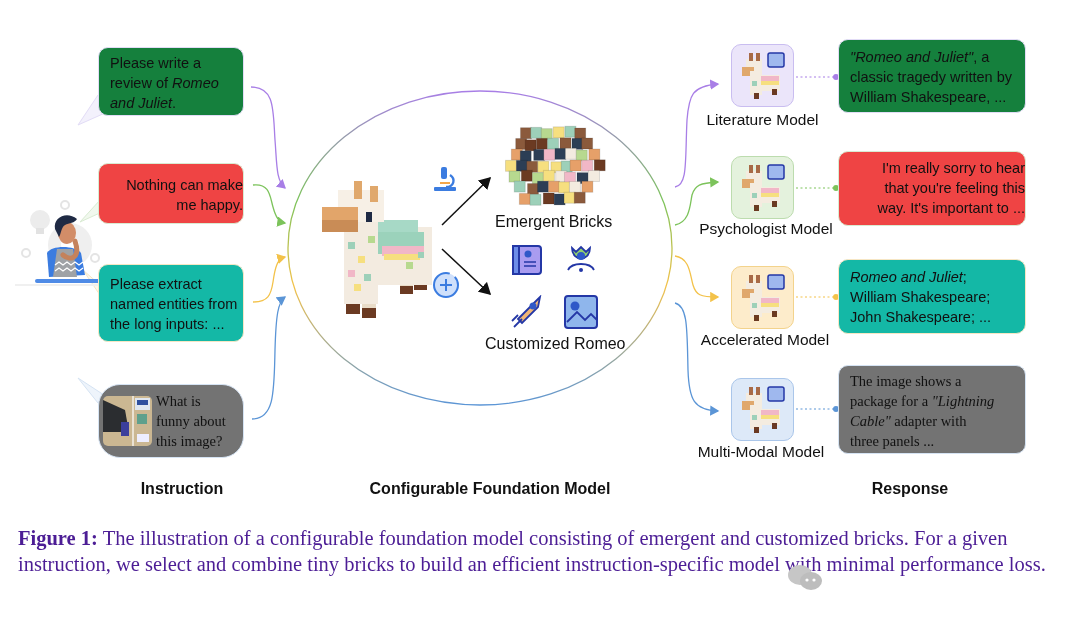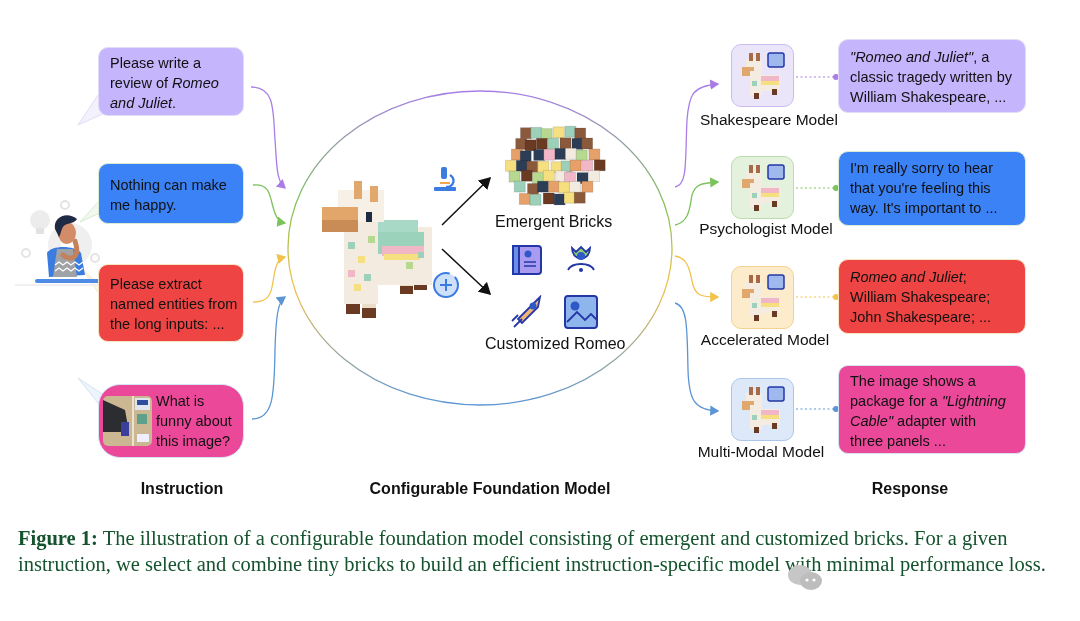--- a/index.html
+++ b/index.html
@@ -1,32 +1,32 @@
 <!DOCTYPE html>
 <html><head>
 <meta charset="utf-8">
 <style>
   html,body{margin:0;padding:0;background:#fff;}
   body{width:1080px;height:621px;position:relative;overflow:hidden;font-family:"Liberation Sans",sans-serif;color:#111;}
   .abs{position:absolute;}
   svg.overlay{position:absolute;left:0;top:0;width:1080px;height:621px;overflow:visible;}
   .bubble{position:absolute;border-radius:10px;border:1px solid;box-sizing:border-box;font-size:14.5px;line-height:20px;padding:5px 0 0 11px;}
   .bubble i{font-style:italic;}
-  .b-purple{background:#c4b5fd;border-color:#e2dcf6;}
-  .b-green{background:#3b82f6;border-color:#d9ebd2;}
-  .b-yellow{background:#ef4444;border-color:#f6e6c4;}
-  .b-blue{background:#ec4899;border-color:#d5e3f3;}
+  .b-purple{background:#15803d;border-color:#e2dcf6;}
+  .b-green{background:#ef4444;border-color:#d9ebd2;text-align:right;}
+  .b-yellow{background:#14b8a6;border-color:#f6e6c4;}
+  .b-blue{background:#737373;border-color:#d5e3f3;font-family:Liberation Serif, serif;}
   .model-box{position:absolute;width:63px;height:63px;border-radius:10px;border:1px solid;box-sizing:border-box;}
   .m-purple{background:#ebe5fa;border-color:#c9bdf0;}
   .m-green{background:#e4f2dd;border-color:#bcdcae;}
   .m-yellow{background:#fdeccb;border-color:#f3d38c;}
   .m-blue{background:#dde9f8;border-color:#aac6ea;}
   .model-label{position:absolute;font-size:15.5px;text-align:center;white-space:nowrap;}
   .section-label{position:absolute;font-weight:bold;font-size:16px;text-align:center;white-space:nowrap;}
-  .caption{position:absolute;left:18px;top:526px;width:1050px;font-family:"Liberation Serif",serif;font-size:20.5px;line-height:25.5px;color:#14532d;}
+  .caption{position:absolute;left:18px;top:526px;width:1050px;font-family:"Liberation Serif",serif;font-size:20.5px;line-height:25.5px;color:#4c1d95;}
   .caption b{font-weight:bold;}
   .brick-label{position:absolute;font-size:16px;white-space:nowrap;text-align:right;}
   .watermark{position:absolute;left:785px;top:562px;font-size:26px;color:#b5b5b5;white-space:nowrap;letter-spacing:2px;}
 </style>
 </head>
 <body>
 
 <svg class="overlay">
   <defs>
     <linearGradient id="ellGrad" x1="0" y1="0" x2="0" y2="1">
@@ -276,21 +276,21 @@
   <path d="M4,28 L14,18 L22,26 L28,20 L34,26" stroke="#2437a6" stroke-width="1.8" fill="none"></path>
 </svg>
 
 <div class="brick-label" style="left:485px;top:335px;">Customized Romeo</div>
 
 <div class="model-box m-purple" style="left:731px;top:44px;">
   <svg width="63" height="63">
       <use href="#miniLlama"></use>
     </svg>
 </div>
-<div class="model-label" style="left:700px;top:111px;width:125px;">Shakespeare Model</div>
+<div class="model-label" style="left:700px;top:111px;width:125px;">Literature Model</div>
 
 <div class="model-box m-green" style="left:731px;top:156px;">
   <svg width="63" height="63">
       <use href="#miniLlama"></use>
     </svg>
 </div>
 <div class="model-label" style="left:690px;top:220px;width:152px;">Psychologist Model</div>
 
 <div class="model-box m-yellow" style="left:731px;top:266px;">
   <svg width="63" height="63">

